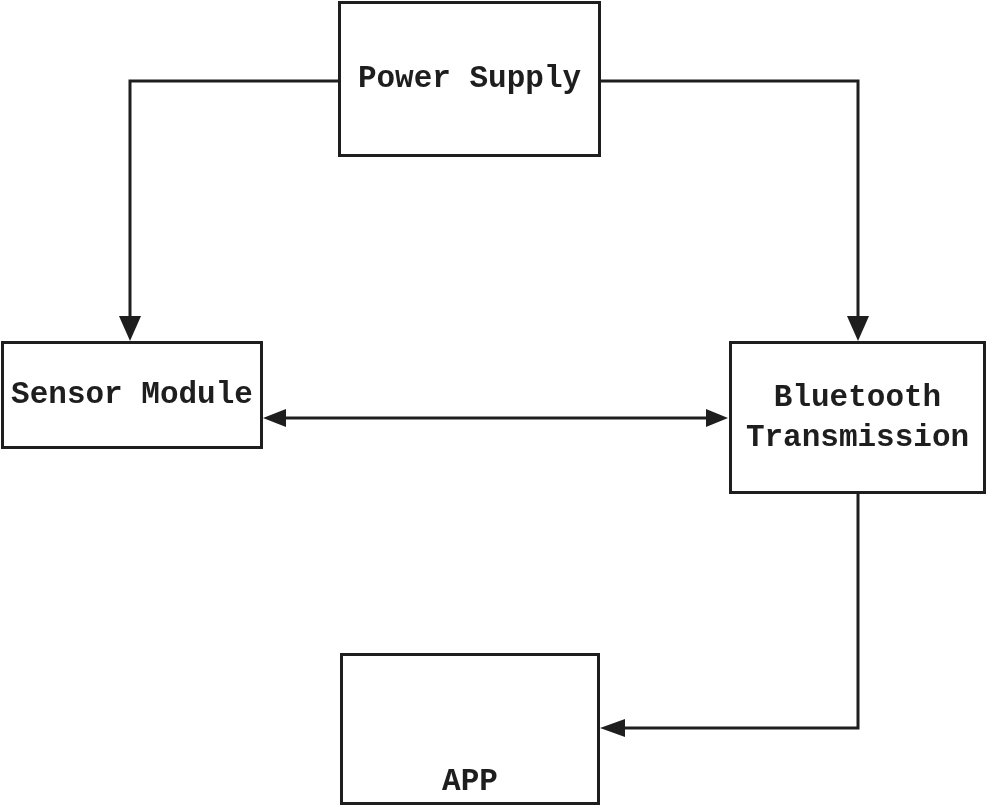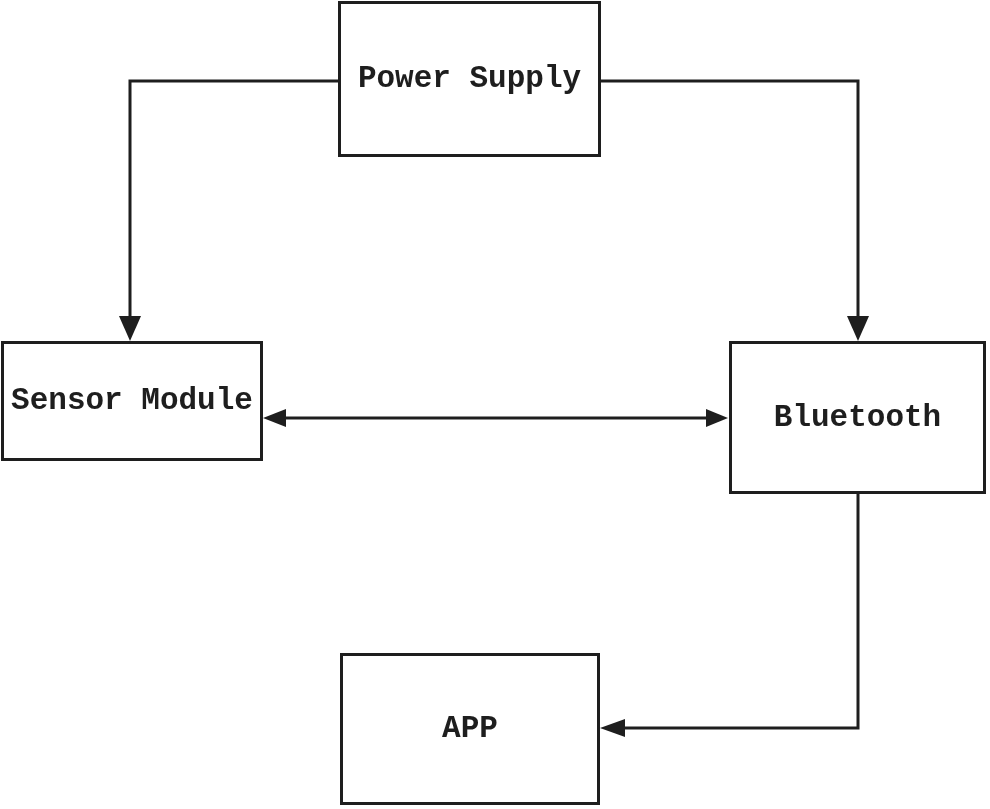--- a/index.html
+++ b/index.html
@@ -41,23 +41,23 @@
     justify-content: center;
     font-family: "Liberation Mono", "DejaVu Sans Mono", monospace;
     font-weight: 700;
     font-size: 31px;
     line-height: 40px;
     color: #1e1e1e;
     text-align: center;
     white-space: nowrap;
   }
   .node-power     { left: 338px; top: 1px;   width: 263px; height: 156px; align-items: center; }
-  .node-sensor    { left: 1px;   top: 341px; width: 262px; height: 120px; }
+  .node-sensor    { left: 1px;   top: 341px; width: 262px; height: 108px; }
   .node-bluetooth { left: 729px; top: 341px; width: 257px; height: 153px; text-align: right; }
-  .node-app       { left: 340px; top: 653px; width: 260px; height: 152px; }
+  .node-app       { left: 340px; top: 653px; width: 260px; height: 152px; justify-content: flex-end; }
 </style>
 </head>
 <body>
 
 <div class="diagram">
 
   <svg class="connectors" viewBox="0 0 990 809" xmlns="http://www.w3.org/2000/svg">
 
     <g>
       <path d="M 338 81 H 130 V 318"></path>
@@ -85,19 +85,20 @@
   <div class="node node-power">
     <span>Power Supply</span>
   </div>
 
   <div class="node node-sensor">
     <span>Sensor Module</span>
   </div>
 
   <div class="node node-bluetooth">
     <span>Bluetooth</span>
+    <span>Transmission</span>
   </div>
 
   <div class="node node-app">
     <span>APP</span>
   </div>
 
 </div>
 
 </body></html>

